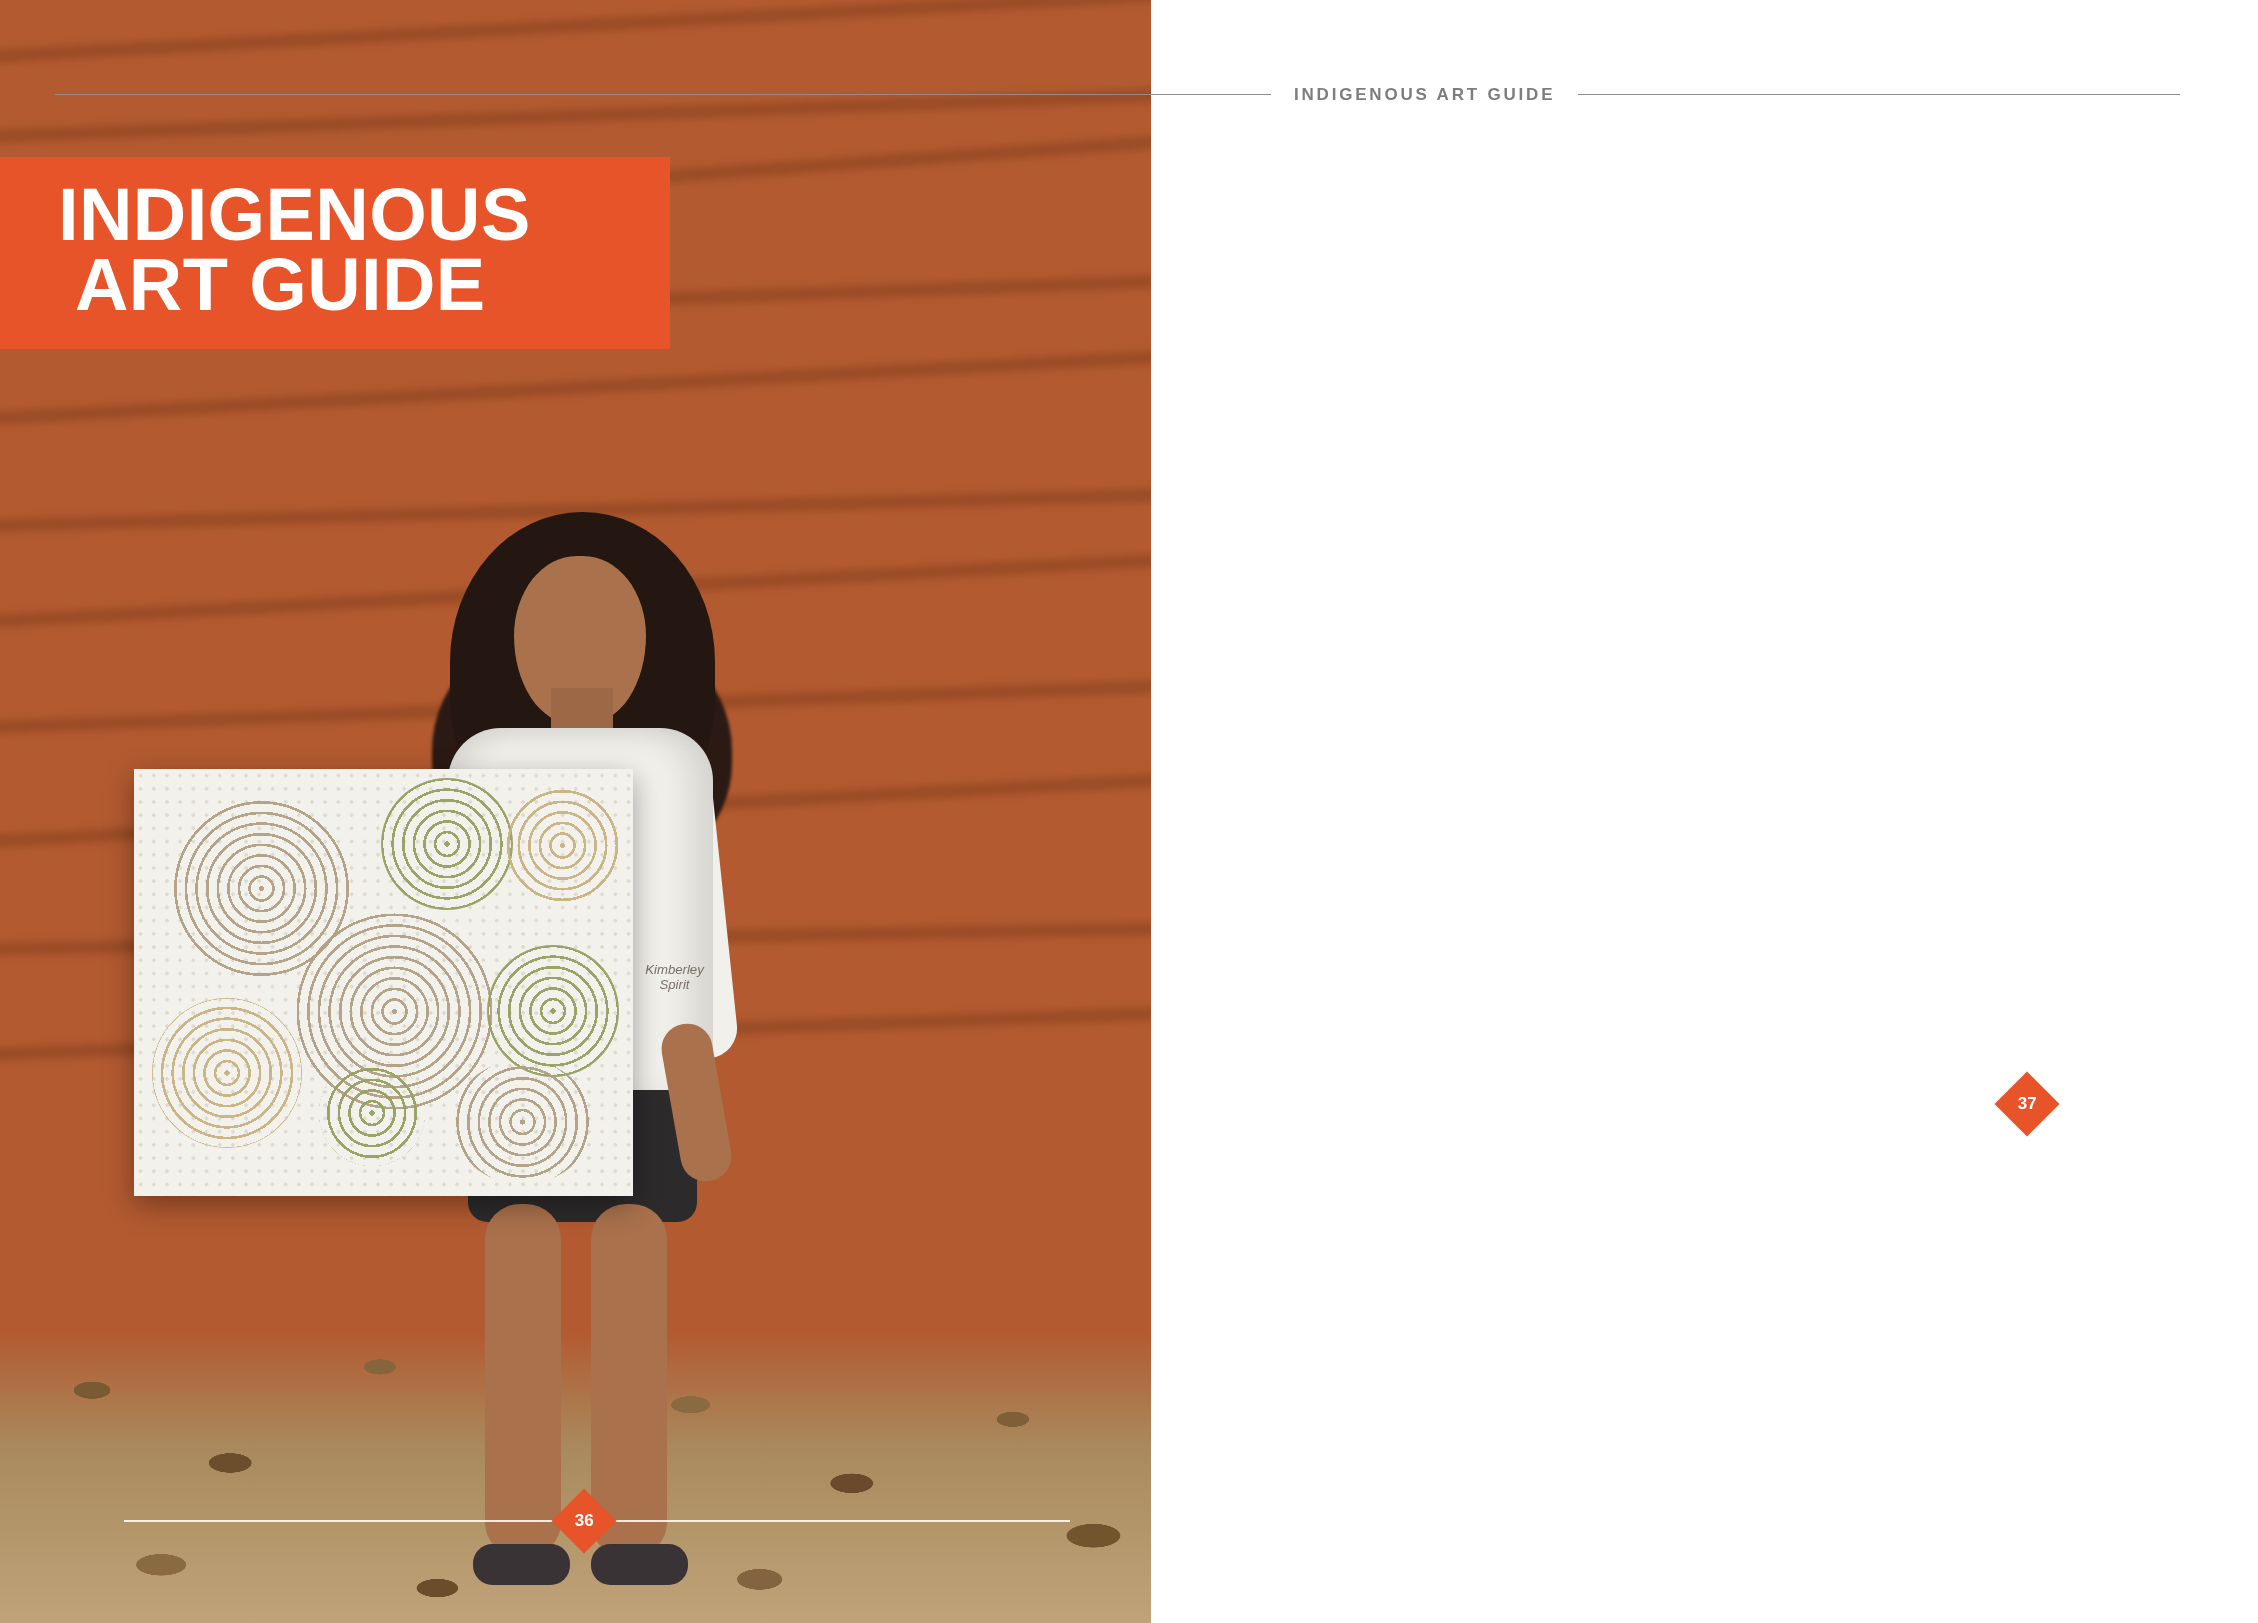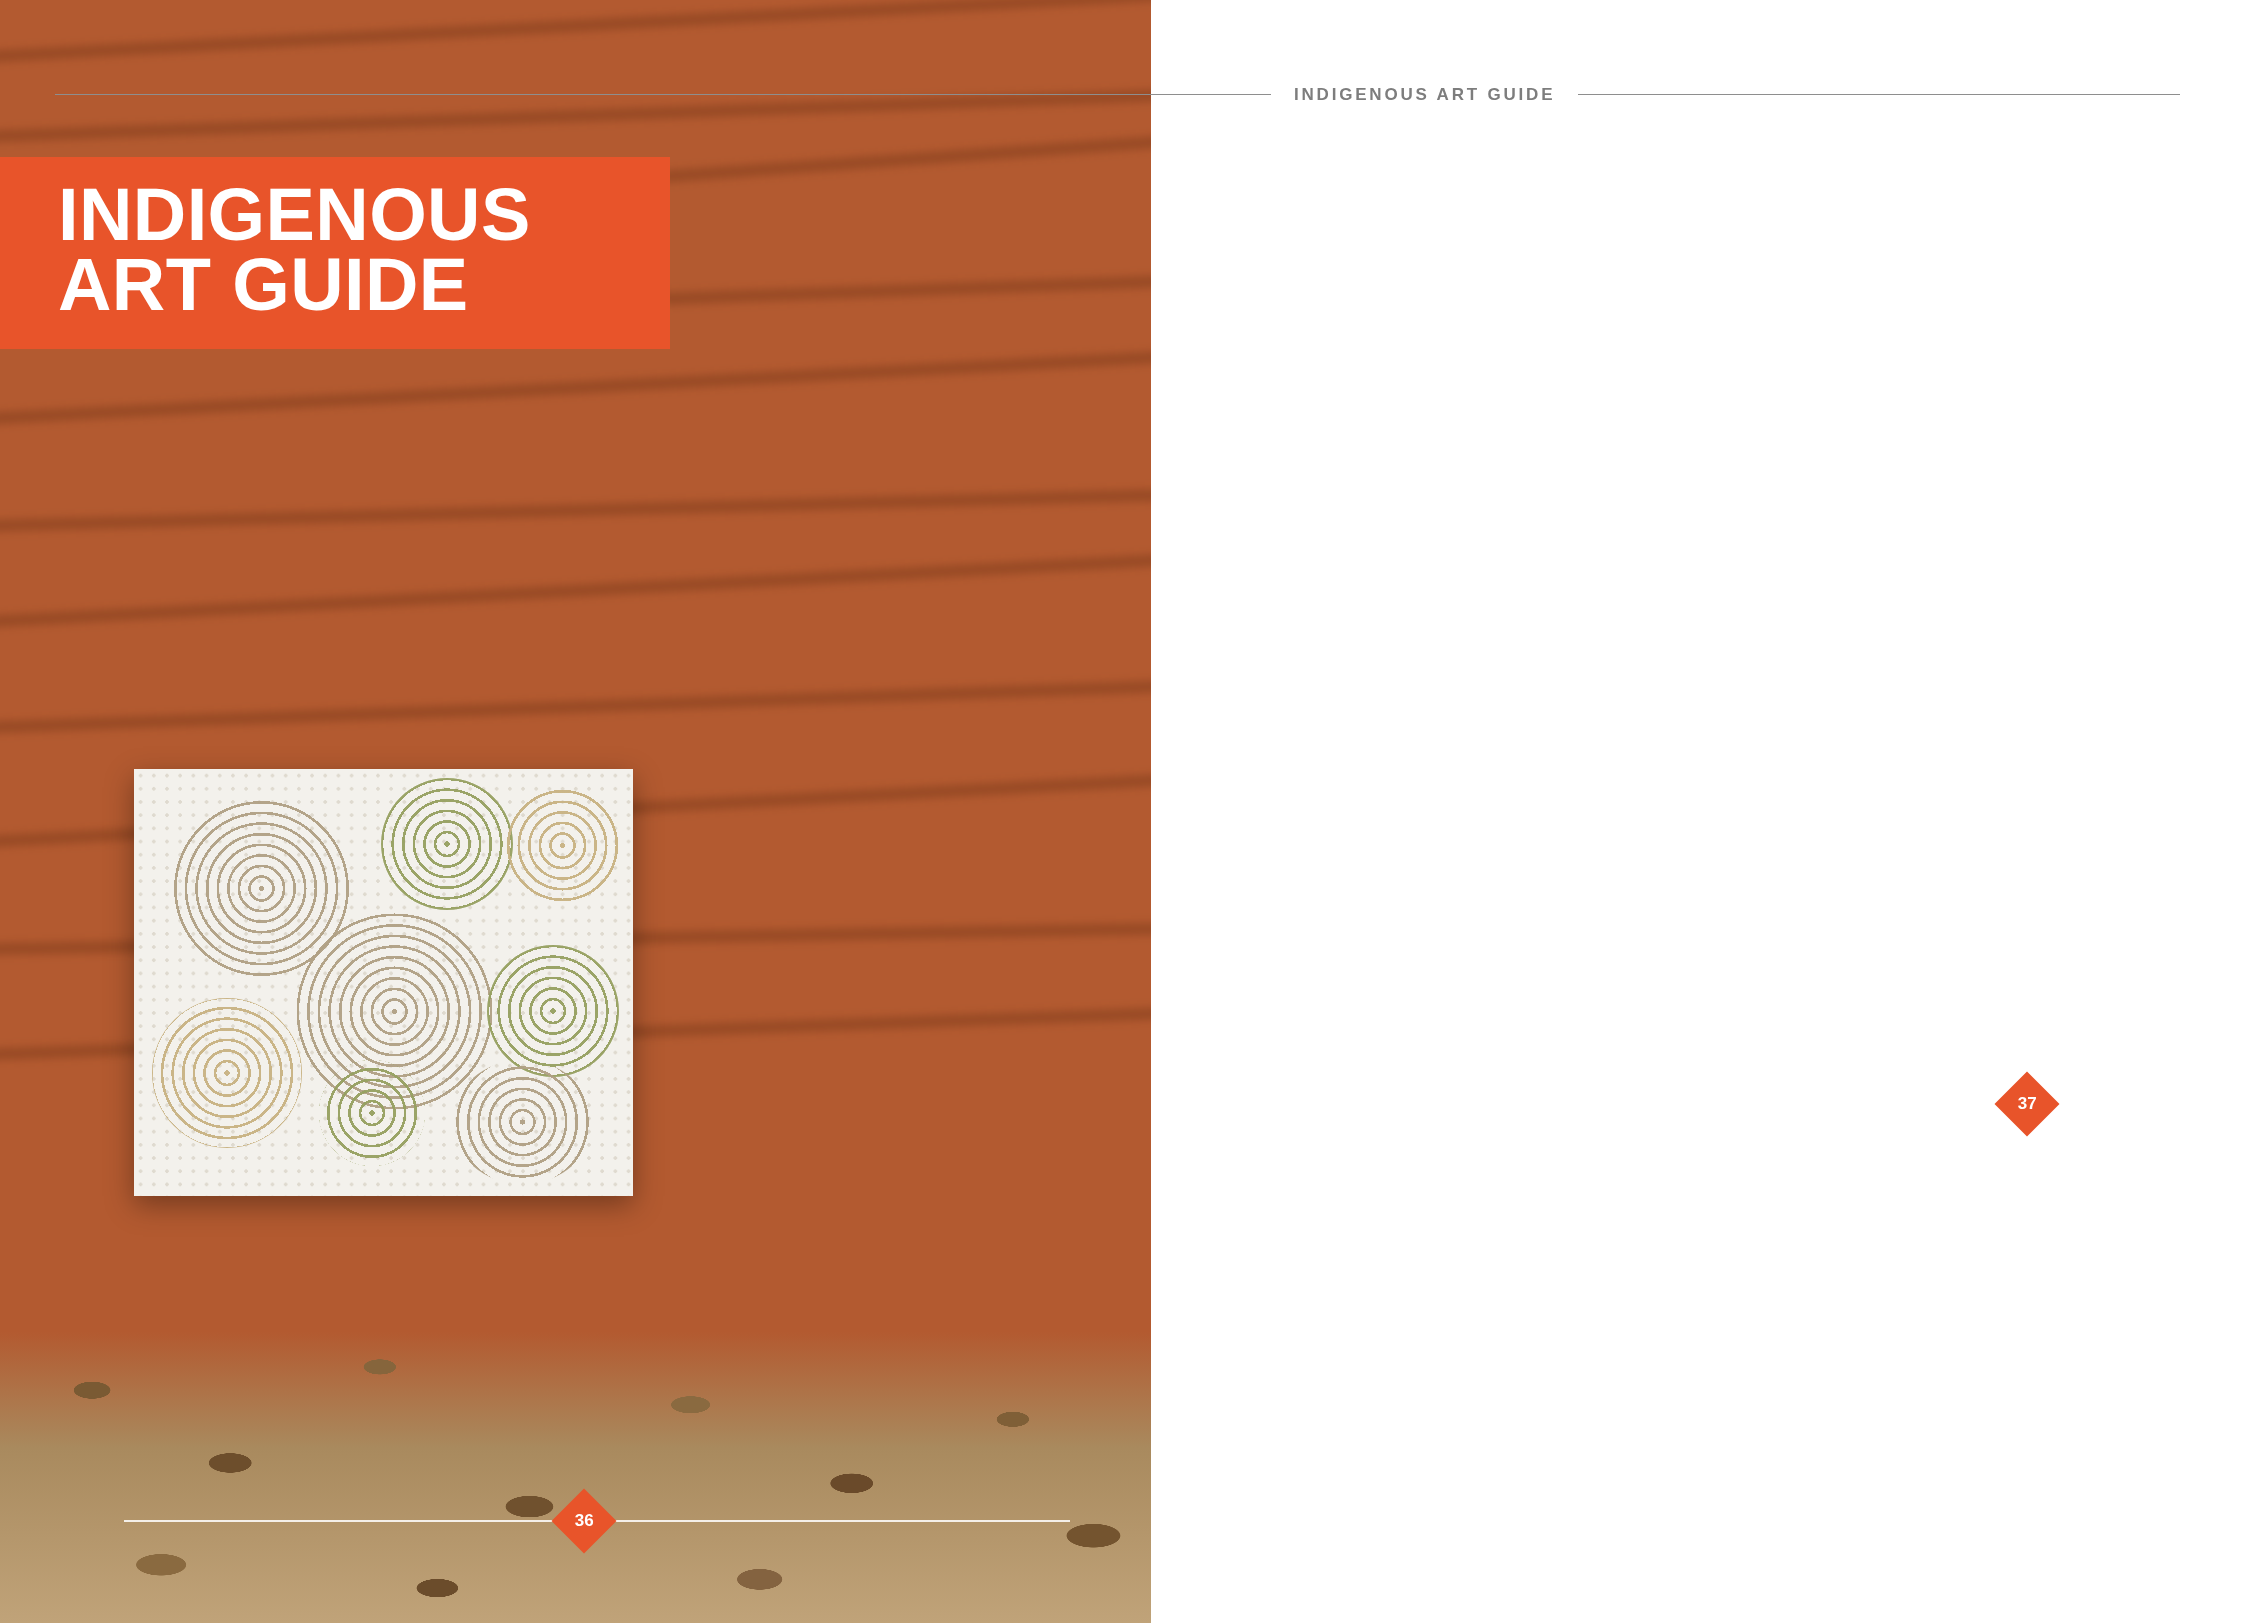--- a/index.html
+++ b/index.html
@@ -133,21 +133,21 @@
   .title-block{
     position:absolute;left:0;top:157px;width:670px;
     background:#e8542a;
     padding:23px 47px 30px 58px;
     box-sizing:border-box;
   }
   .title-block h1{
     margin:0;color:#fff;font-weight:bold;
     font-size:74px;line-height:.94;letter-spacing:0.4px;
   }
-  .title-line2{display:block;}
+  .title-line2{display:block;margin-left:17px;}
 
   
   .rule-left{
     position:absolute;left:124px;right:81px;bottom:101px;height:1.8px;background:rgba(255,255,255,.85);
   }
   .pagenum{
     position:absolute;width:46px;height:46px;background:#e8542a;
     transform:rotate(45deg);
     display:flex;align-items:center;justify-content:center;
   }
@@ -193,20 +193,40 @@
       <i style="top:521px;transform:rotate(-1.5deg)"></i>
       <i style="top:618px;transform:rotate(-3deg)"></i>
       <i style="top:723px;transform:rotate(-2deg)"></i>
       <i style="top:838px;transform:rotate(-3deg)"></i>
       <i style="top:944px;transform:rotate(-1deg)"></i>
       <i style="top:1050px;transform:rotate(-2deg)"></i>
     </div>
 
     <div class="leaves"></div>
 
+    <div class="figure">
+      <div class="hair2"></div>
+      <div class="hair"></div>
+      <div class="face"></div>
+      <div class="neck"></div>
+      <div class="arm-l"></div>
+      <div class="arm-r"></div>
+      <div class="shirt"></div>
+      <div class="tee-logo">
+        <span>Kimberley</span><br>
+        <span>Spirit</span>
+      </div>
+      <div class="shorts"></div>
+      <div class="forearm-l"></div>
+      <div class="forearm-r"></div>
+      <div class="leg-l"></div>
+      <div class="leg-r"></div>
+      <div class="foot-l"></div>
+      <div class="foot-r"></div>
+    </div>
 
     <div class="canvas-art">
       <div class="dotfield"></div>
       <div class="ring" style="left:35px;top:26.5px;width:185px;height:185px;"></div>
       <div class="ring olive" style="left:247px;top:8.8px;width:132px;height:132px;"></div>
       <div class="ring sand" style="left:371px;top:19.4px;width:115px;height:115px;"></div>
       <div class="ring" style="left:159px;top:141px;width:203px;height:203px;"></div>
       <div class="ring olive" style="left:353px;top:176px;width:132px;height:132px;"></div>
       <div class="ring sand" style="left:17.6px;top:229px;width:150px;height:150px;"></div>
       <div class="ring olive" style="left:185px;top:291px;width:106px;height:106px;"></div>

